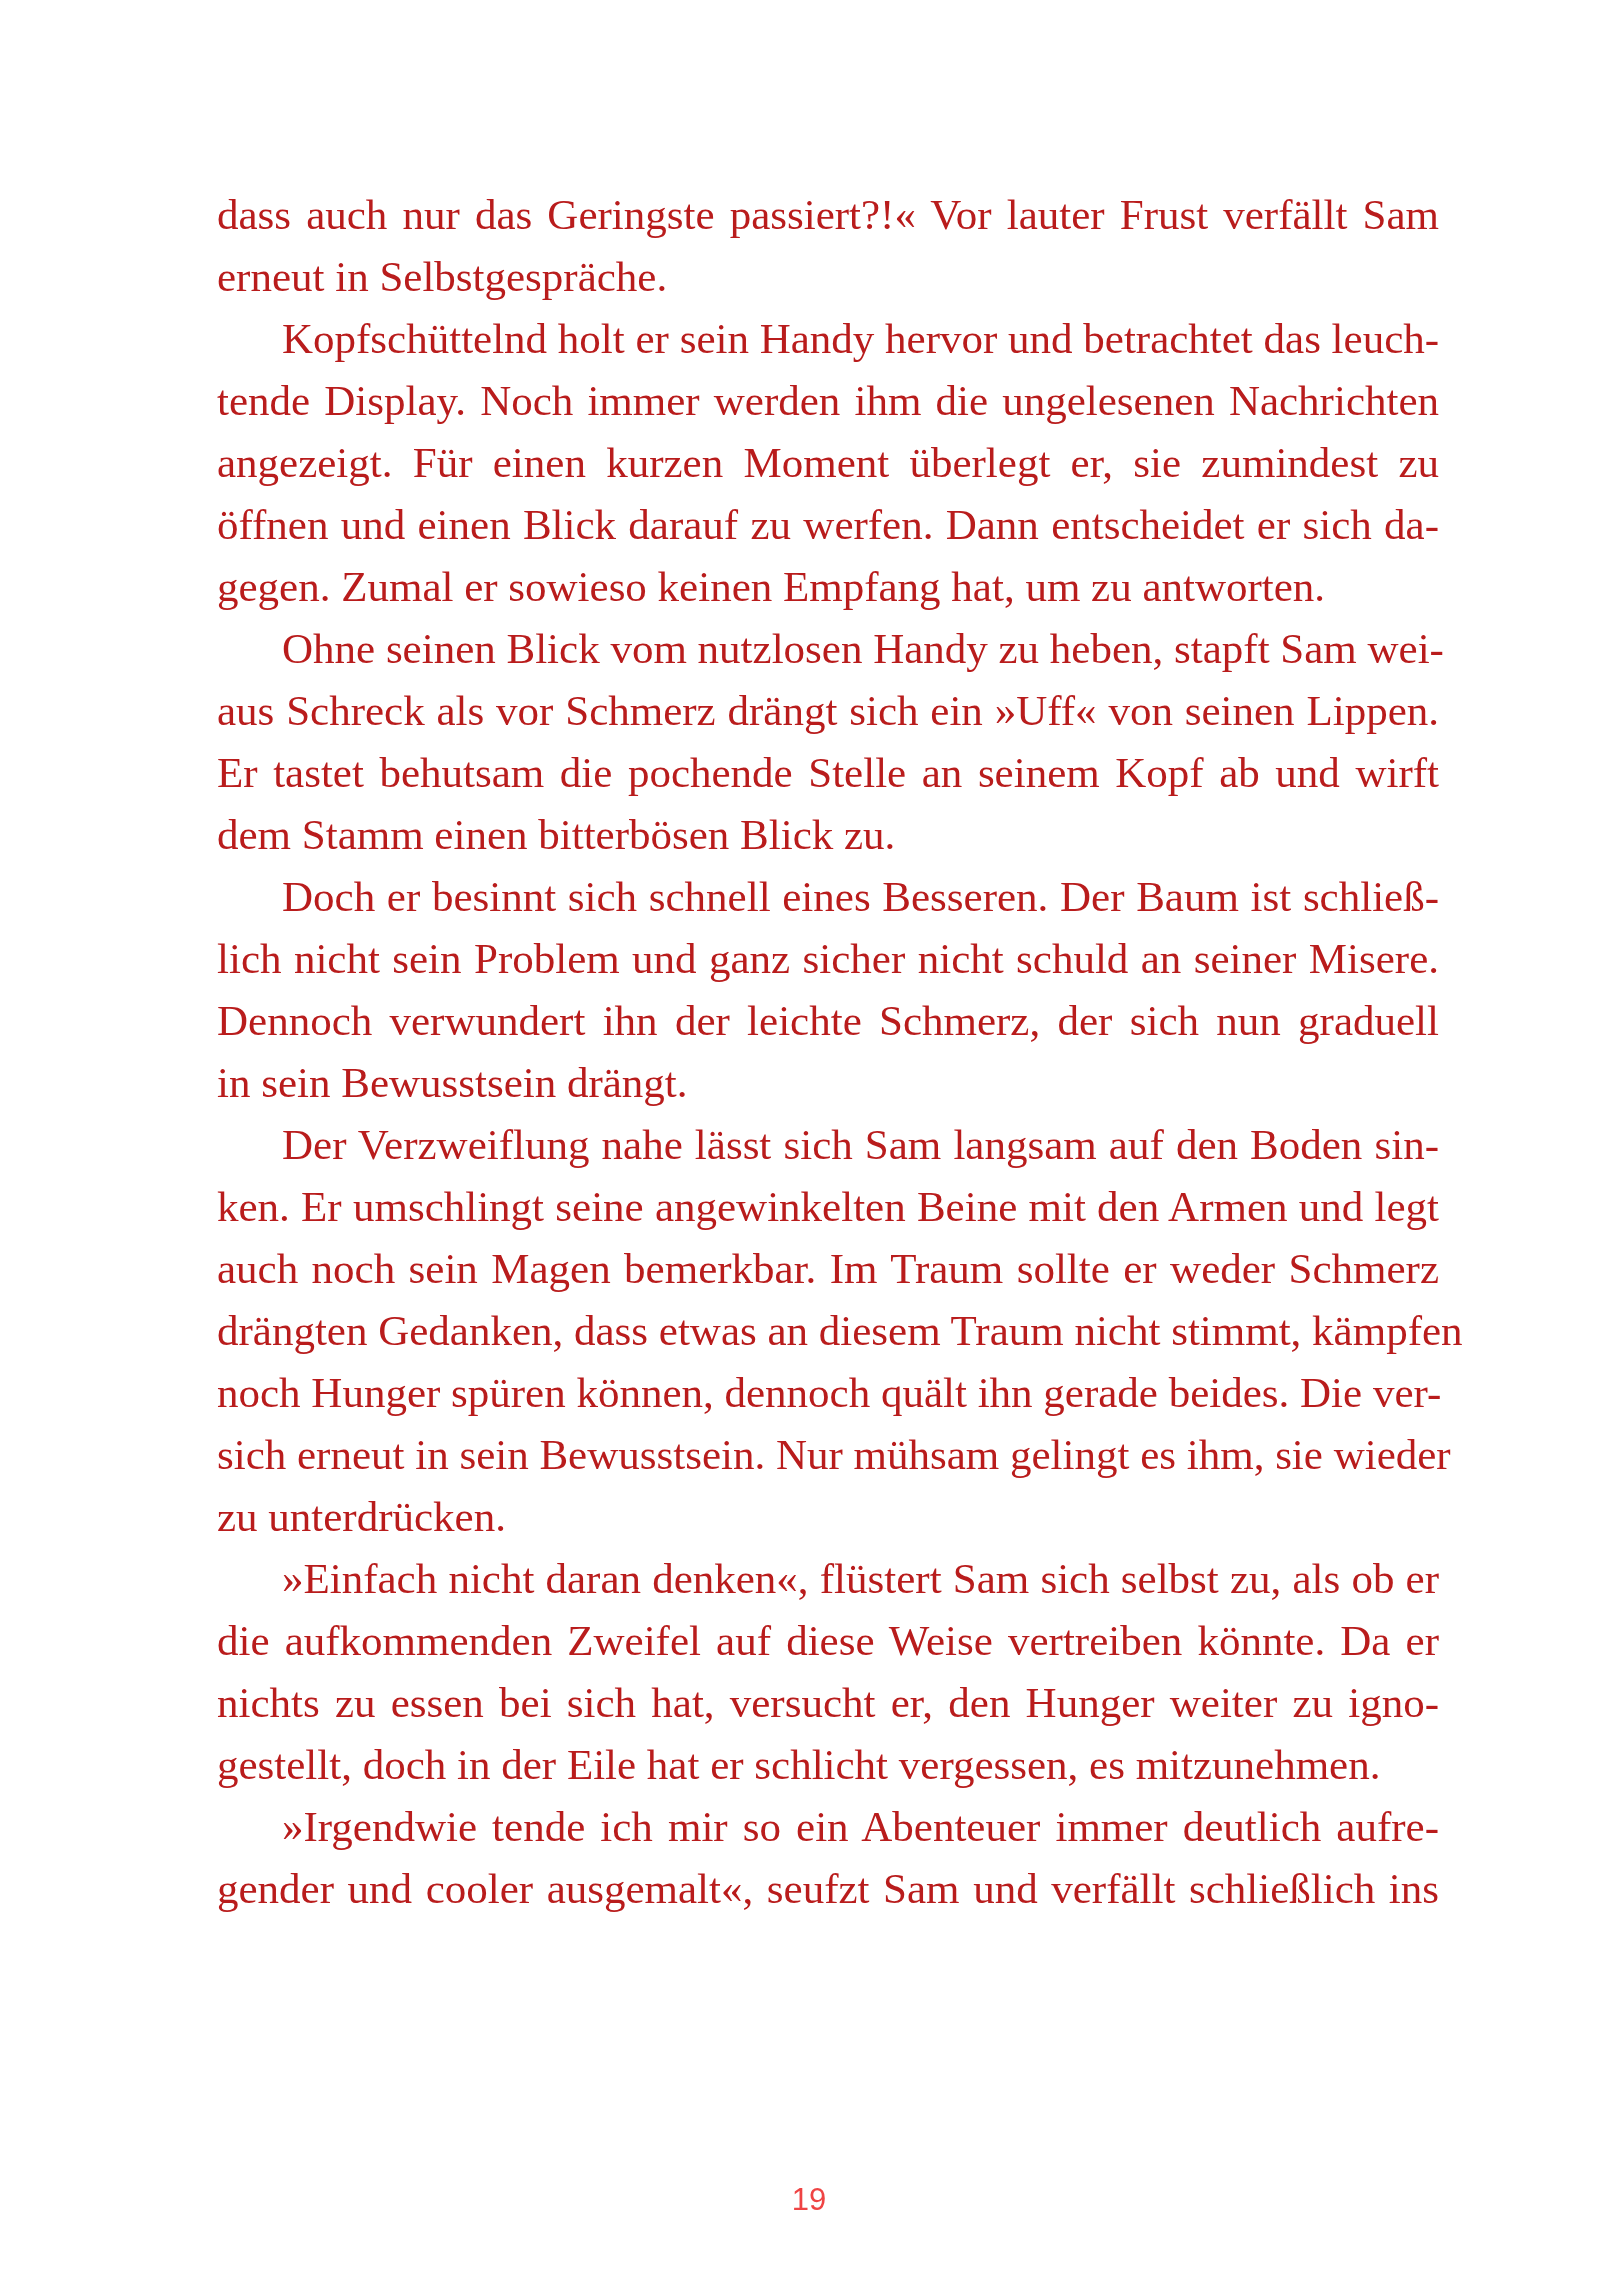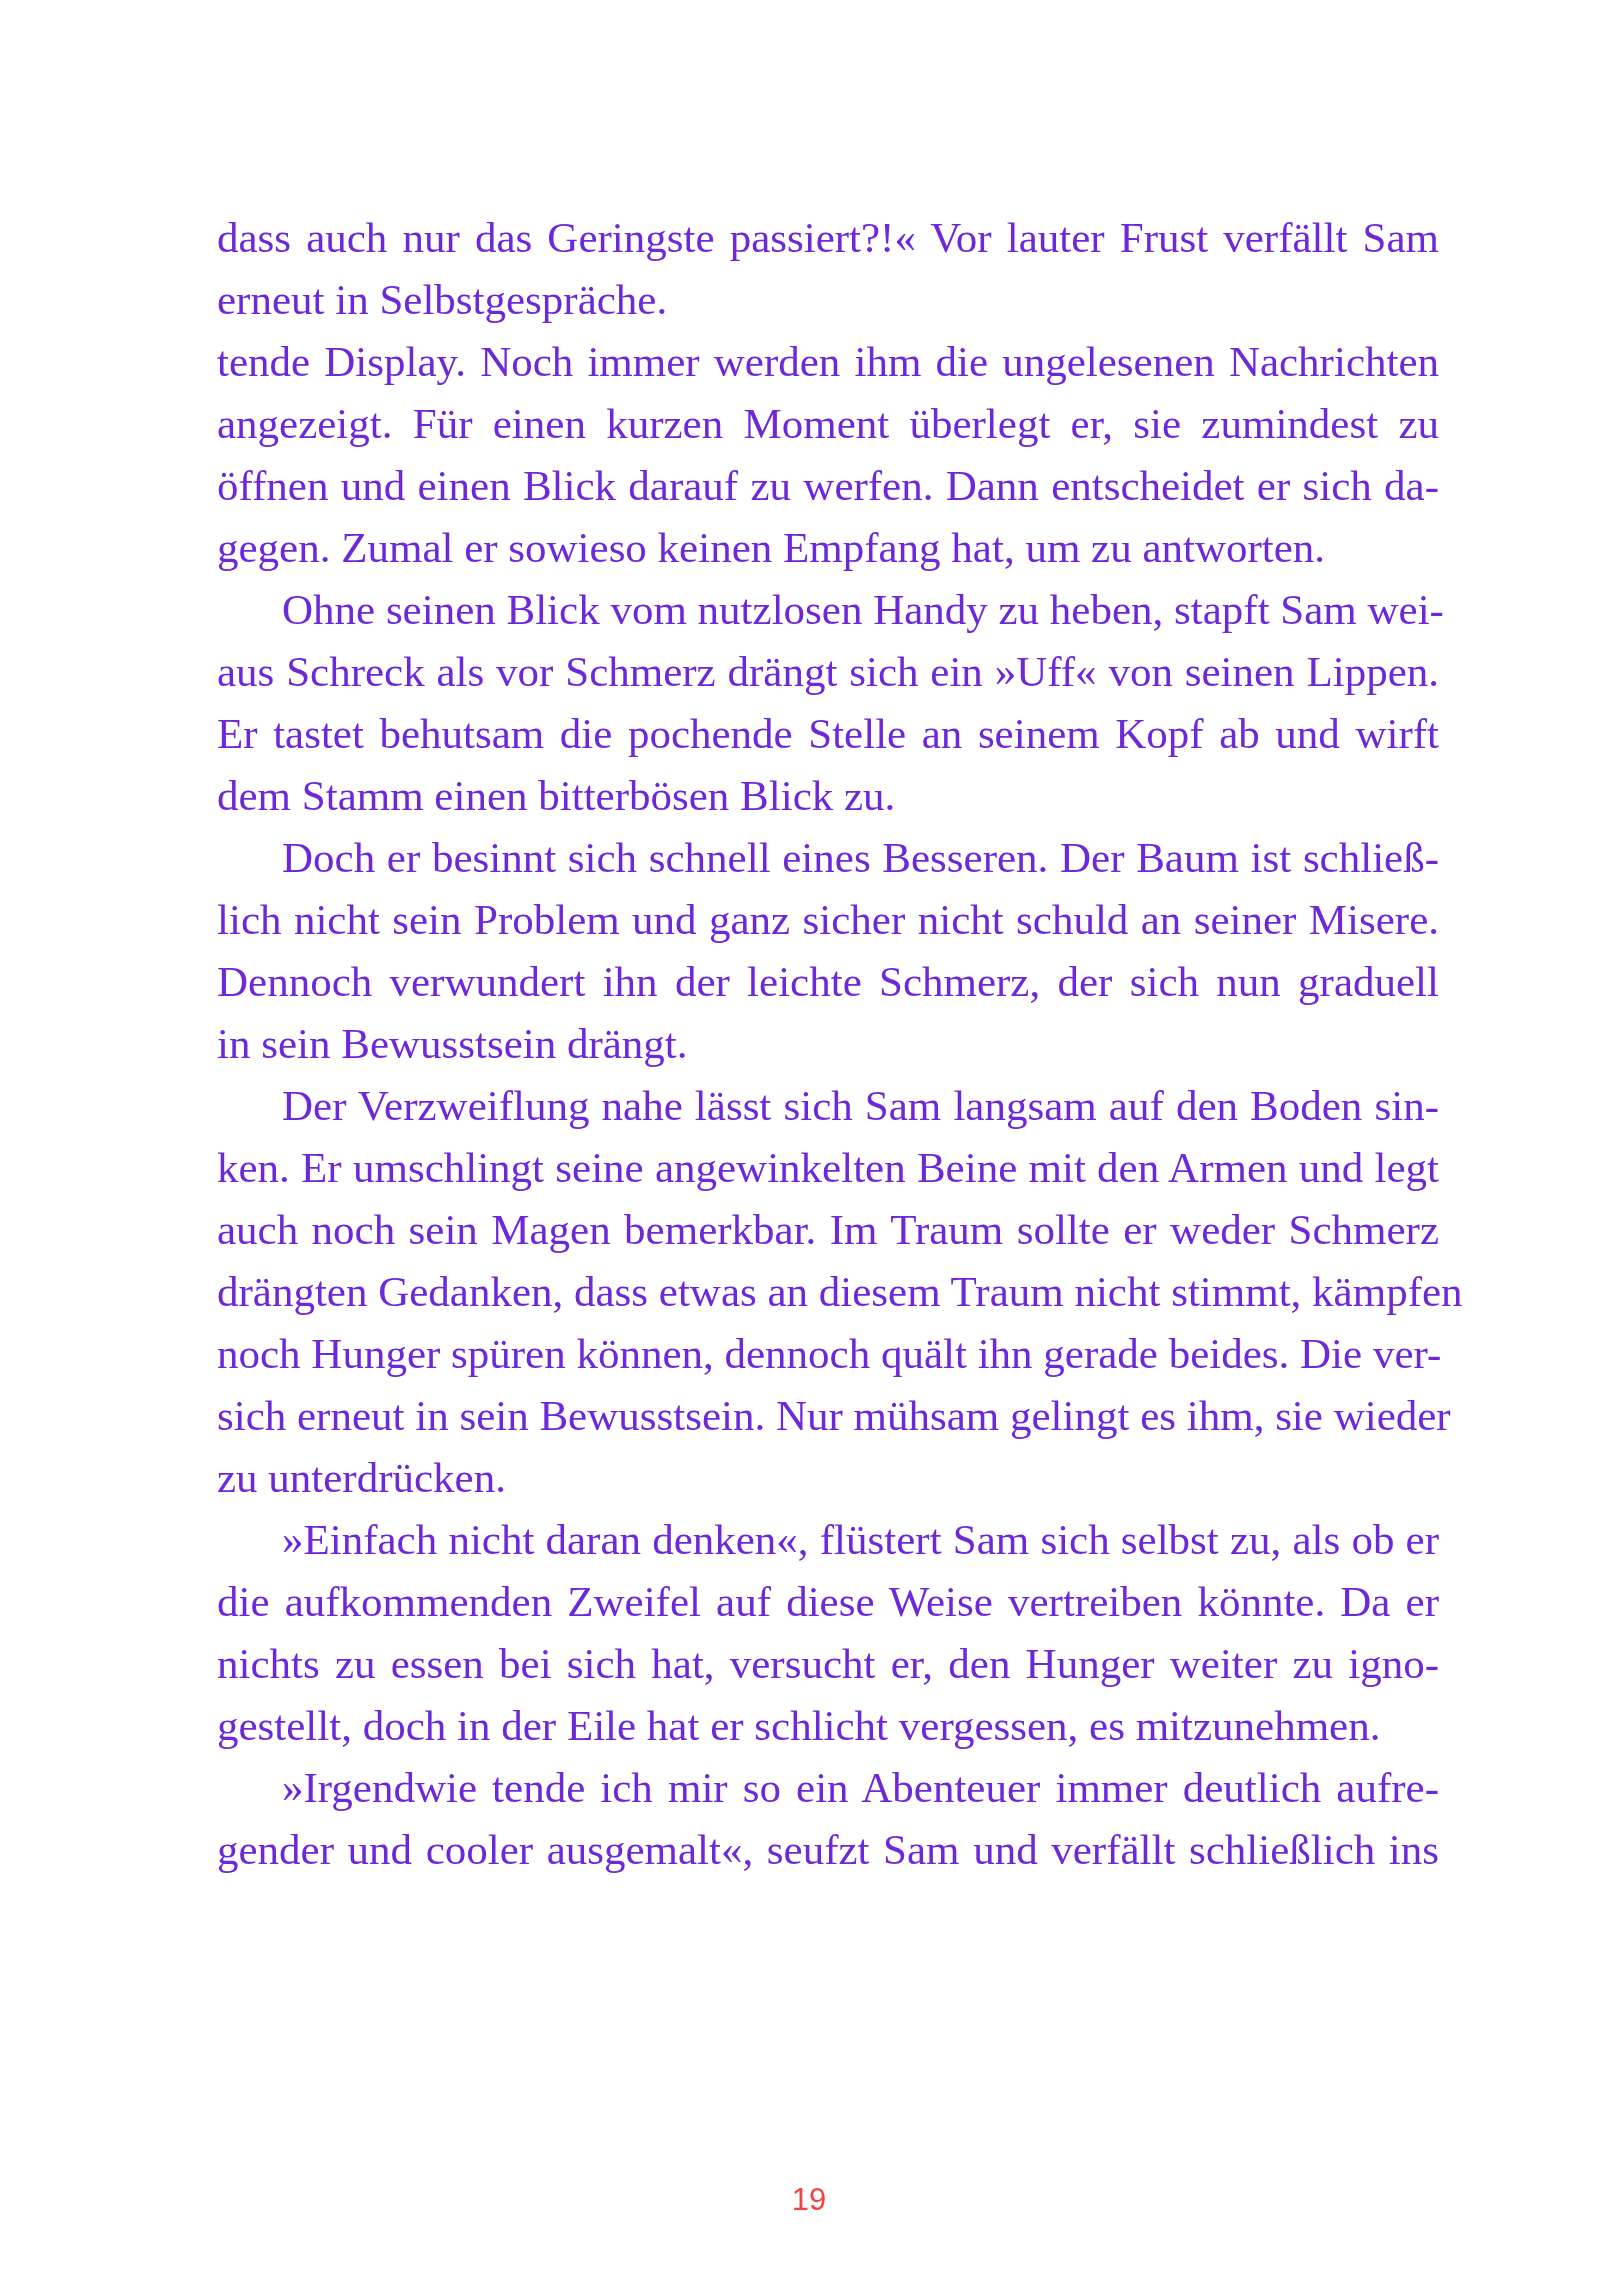--- a/index.html
+++ b/index.html
@@ -1,26 +1,26 @@
 <!DOCTYPE html>
 <html style="font-size:7.4px"><head>
 <meta charset="utf-8">
 <style>
   html, body { margin: 0; padding: 0; background: #ffffff; }
   body { width: 1618px; height: 2295px; position: relative; overflow: hidden; }
   .page { position: absolute; left: 0; top: 0; width: 1618px; height: 2295px; background: #ffffff; }
   .text-block {
     position: absolute;
     left: 217px;
-    top: 207px;
+    top: 184px;
     width: 1222px;
     font-family: "Liberation Serif", "DejaVu Serif", serif;
     font-size: 43px;
     line-height: 62px;
-    color: #6d28d9;
+    color: #b91c1c;
   }
   .line {
     display: block;
     height: 62px;
     white-space: nowrap;
     text-align: justify;
     text-align-last: justify;
   }
   .line.last { text-align-last: left; }
   .line.indent { padding-left: 65px; }
@@ -37,20 +37,21 @@
 </head>
 <body>
 
 <div class="page">
   <div class="text-block" id="text-block">
       <div>
         <span class="line">dass auch nur das Geringste passiert?!« Vor lauter Frust verfällt Sam</span>
         <span class="line last">erneut in Selbstgespräche.</span>
       </div>
       <div>
+        <span class="line indent">Kopfschüttelnd holt er sein Handy hervor und betrachtet das leuch-</span>
         <span class="line">tende Display. Noch immer werden ihm die ungelesenen Nachrichten</span>
         <span class="line">angezeigt. Für einen kurzen Moment überlegt er, sie zumindest zu</span>
         <span class="line">öffnen und einen Blick darauf zu werfen. Dann entscheidet er sich da-</span>
         <span class="line last">gegen. Zumal er sowieso keinen Empfang hat, um zu antworten.</span>
       </div>
       <div>
         <span class="line indent">Ohne seinen Blick vom nutzlosen Handy zu heben, stapft Sam wei-</span>
         <span class="line">aus Schreck als vor Schmerz drängt sich ein »Uff« von seinen Lippen.</span>
         <span class="line">Er tastet behutsam die pochende Stelle an seinem Kopf ab und wirft</span>
         <span class="line last">dem Stamm einen bitterbösen Blick zu.</span>

